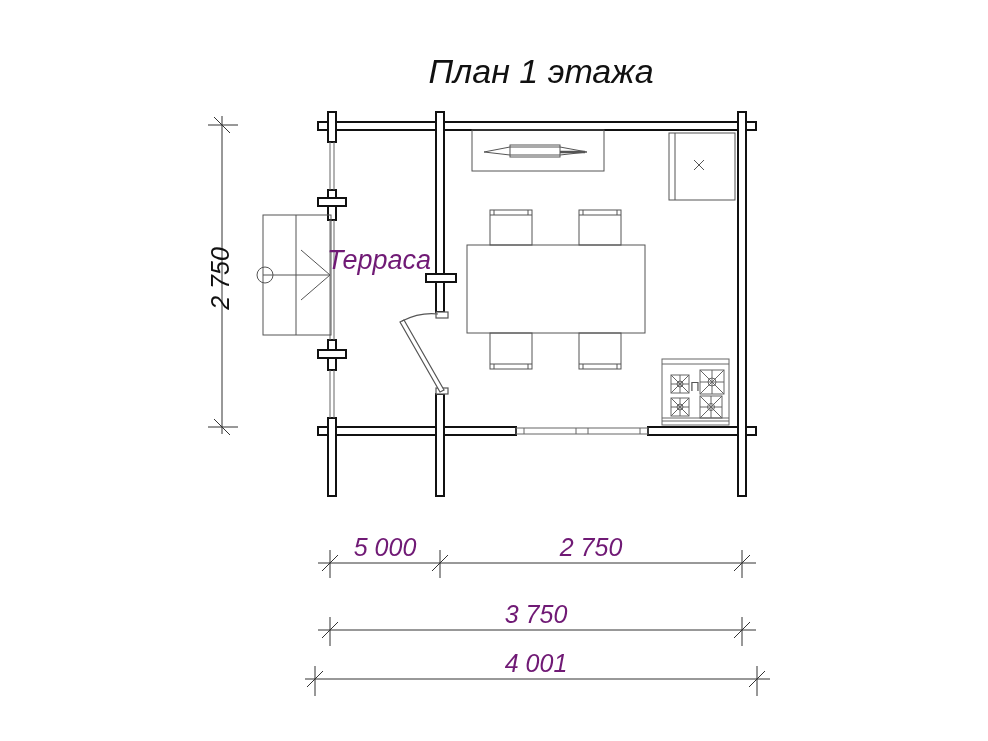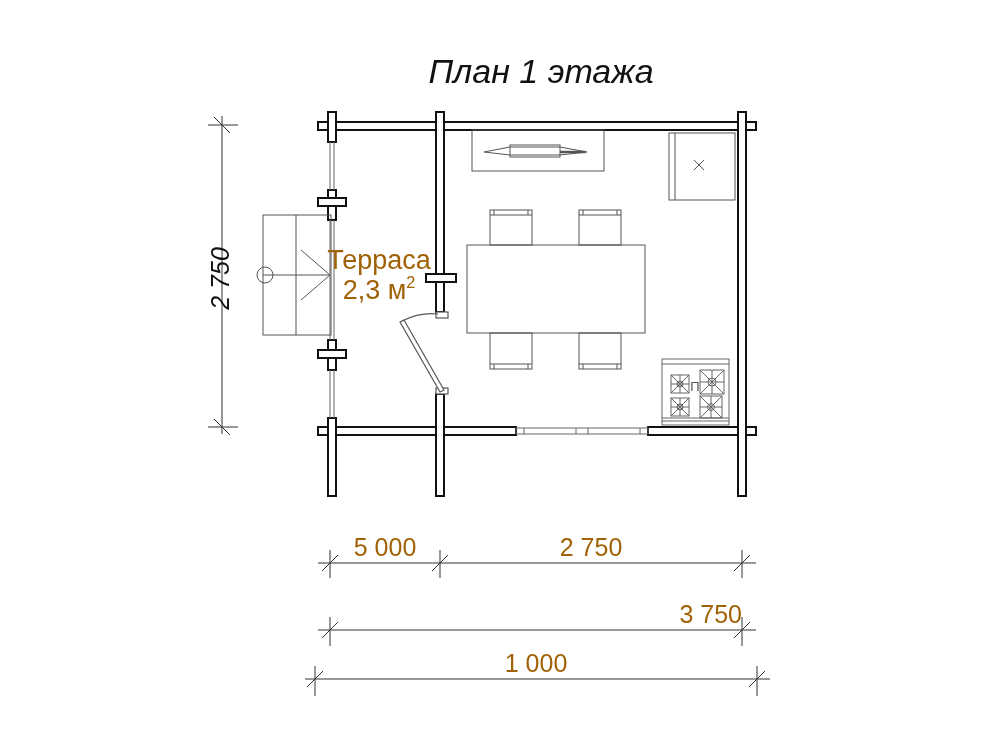--- a/index.html
+++ b/index.html
@@ -2,21 +2,21 @@
 <html><head>
   <meta charset="utf-8">
   <style>
     html, body { margin: 0; padding: 0; background: #ffffff; }
     body { width: 988px; height: 741px; position: relative; overflow: hidden; }
     svg { position: absolute; left: 0; top: 0; }
     .title {
       position: absolute; left: 0; top: 52px; width: 1082px; text-align: center;
       font-family: "Liberation Sans", sans-serif; font-style: italic; font-size: 34px; color: #111;
     }
-    .lbl { position: absolute; font-family: "Liberation Sans", sans-serif; color: #a16207; text-align: center; line-height: 1.12; }
+    .lbl { position: absolute; font-family: "Liberation Sans", sans-serif; font-style: italic; color: #701a75; text-align: center; line-height: 1.12; }
     .room { font-size: 27px; }
     .dim { font-size: 25px; }
     .vdim { position: absolute; left: 180px; top: 264px; width: 80px; text-align: center; transform: rotate(-90deg); font-family: "Liberation Sans", sans-serif; font-style: italic; font-size: 25px; color:#111; }
     sup { font-size: 0.6em; vertical-align: 0.7em; line-height: 0; }
   </style>
 </head>
 <body>
 
 <div class="title" style="width:1082px;left:0;">План 1 этажа</div>
 
@@ -170,24 +170,23 @@
     <line x1="305" y1="679" x2="770" y2="679"></line>
     <line x1="315" y1="666" x2="315" y2="696"></line>
     <line x1="757" y1="666" x2="757" y2="696"></line>
     <line x1="307" y1="687" x2="323" y2="671"></line>
     <line x1="749" y1="687" x2="765" y2="671"></line>
   </g>
 </svg>
 
 <div class="lbl room" style="left:318px; top:245px; width:122px;">
   <div>Терраса</div>
-  <div><span>2,3 м</span><sup>2</sup></div>
 </div>
 <div class="lbl room" style="left:490px; top:256px; width:135px;">
 </div>
 
 <div class="lbl" style="left:688px; top:380px; width:14px; font-size:13px; font-style:normal; color:#555;">П</div>
 
 <div class="vdim">2 750</div>
 <div class="lbl dim" style="left:330px; top:533px; width:110px;">5 000</div>
 <div class="lbl dim" style="left:440px; top:533px; width:302px;">2 750</div>
-<div class="lbl dim" style="left:330px; top:600px; width:412px;text-align:right;">3 750</div>
-<div class="lbl dim" style="left:315px; top:649px; width:442px;">1 000</div>
+<div class="lbl dim" style="left:330px; top:600px; width:412px;">3 750</div>
+<div class="lbl dim" style="left:315px; top:649px; width:442px;">4 001</div>
 
 </body></html>

